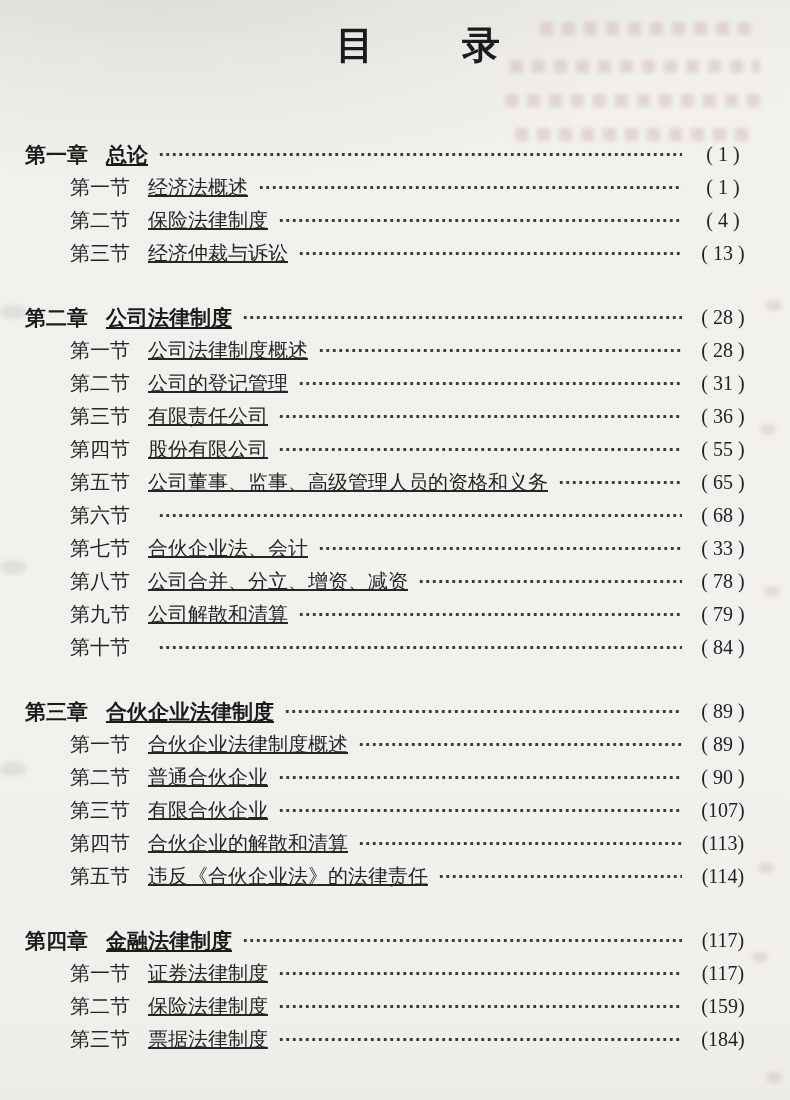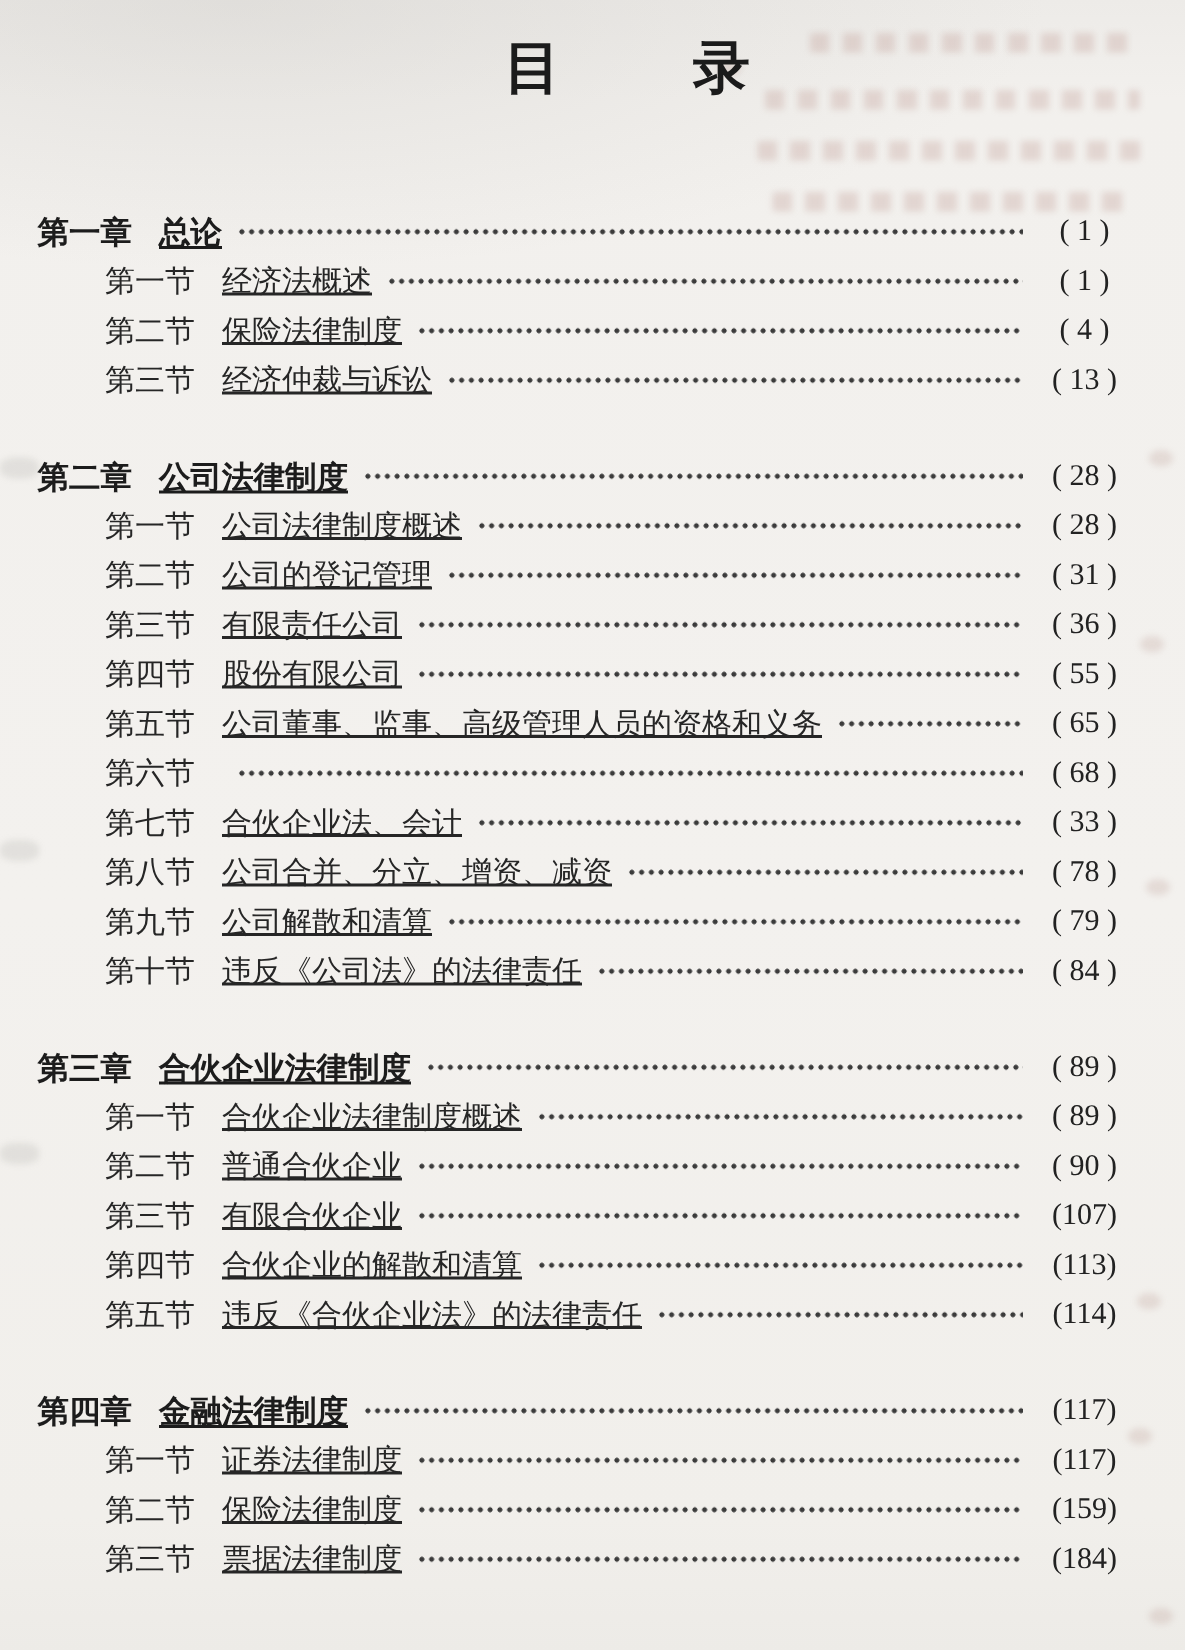--- a/index.html
+++ b/index.html
@@ -225,21 +225,20 @@
     <span class="page-number">( 78 )</span>
   </div>
       <div class="row section-row">
     <span class="entry-label">第九节</span>
     <span class="entry-title">公司解散和清算</span>
     <span class="dot-leader"></span>
     <span class="page-number">( 79 )</span>
   </div>
       <div class="row section-row">
     <span class="entry-label">第十节</span>
-    <span class="entry-title">违反《公司法》的法律责任</span>
     <span class="dot-leader"></span>
     <span class="page-number">( 84 )</span>
   </div>
       <div class="row chapter-row">
     <span class="entry-label">第三章</span>
     <span class="entry-title">合伙企业法律制度</span>
     <span class="dot-leader"></span>
     <span class="page-number">( 89 )</span>
   </div>
       <div class="row section-row">

